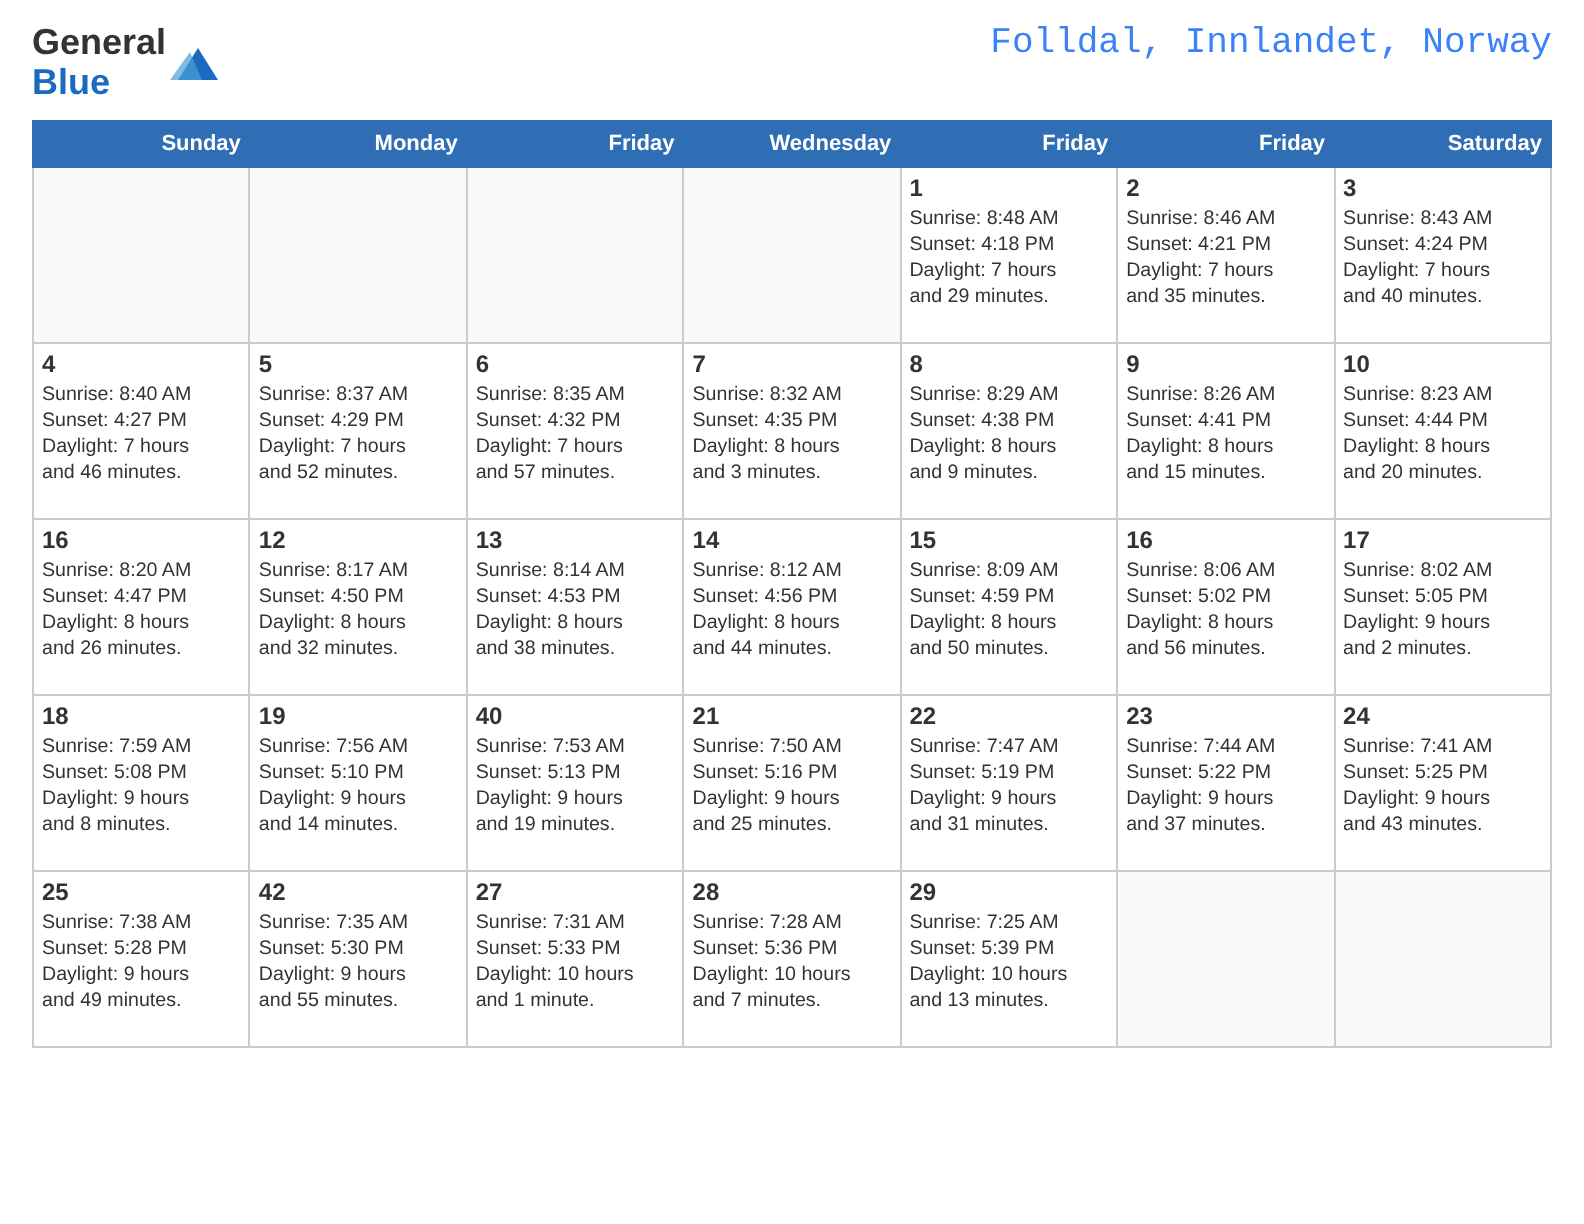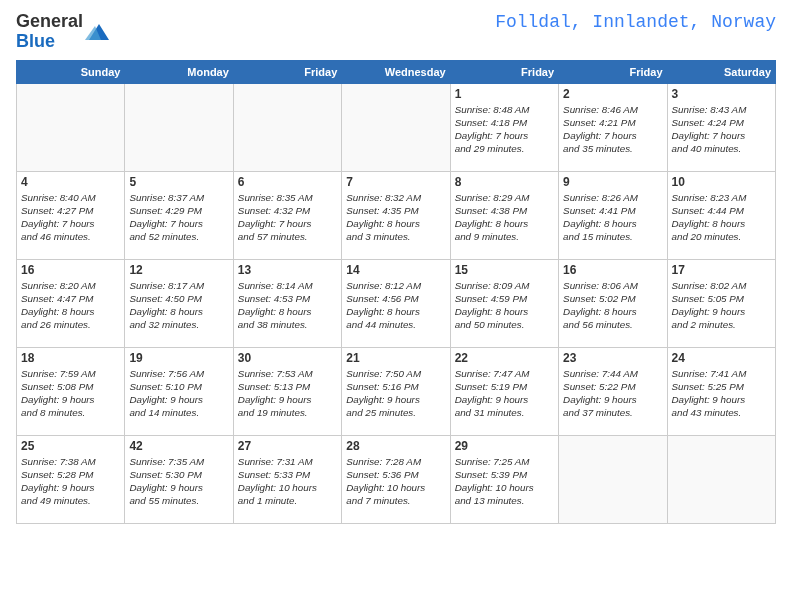--- a/index.html
+++ b/index.html
@@ -75,21 +75,20 @@
     }
     .day-num {
       font-weight: bold;
       font-size: 12px;
       margin-bottom: 2px;
     }
     .day-info {
       font-size: 9.8px;
       line-height: 1.35;
       color: #333;
-      font-style: italic;
     }
     .empty { background: #f9f9f9; }
   </style>
 </head>
 <body>
 
 <div class="page">
   <div class="header">
     <div class="logo">
       <div>
@@ -202,21 +201,21 @@
         <tr>
           <td>
             <div class="day-num">18</div>
             <div class="day-info">Sunrise: 7:59 AM<br>Sunset: 5:08 PM<br>Daylight: 9 hours<br>and 8 minutes.</div>
           </td>
           <td>
             <div class="day-num">19</div>
             <div class="day-info">Sunrise: 7:56 AM<br>Sunset: 5:10 PM<br>Daylight: 9 hours<br>and 14 minutes.</div>
           </td>
           <td>
-            <div class="day-num">30</div>
+            <div class="day-num">40</div>
             <div class="day-info">Sunrise: 7:53 AM<br>Sunset: 5:13 PM<br>Daylight: 9 hours<br>and 19 minutes.</div>
           </td>
           <td>
             <div class="day-num">21</div>
             <div class="day-info">Sunrise: 7:50 AM<br>Sunset: 5:16 PM<br>Daylight: 9 hours<br>and 25 minutes.</div>
           </td>
           <td>
             <div class="day-num">22</div>
             <div class="day-info">Sunrise: 7:47 AM<br>Sunset: 5:19 PM<br>Daylight: 9 hours<br>and 31 minutes.</div>
           </td>

